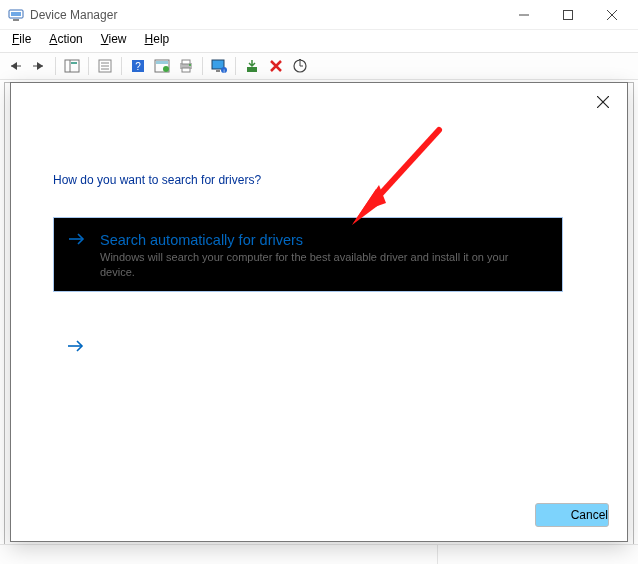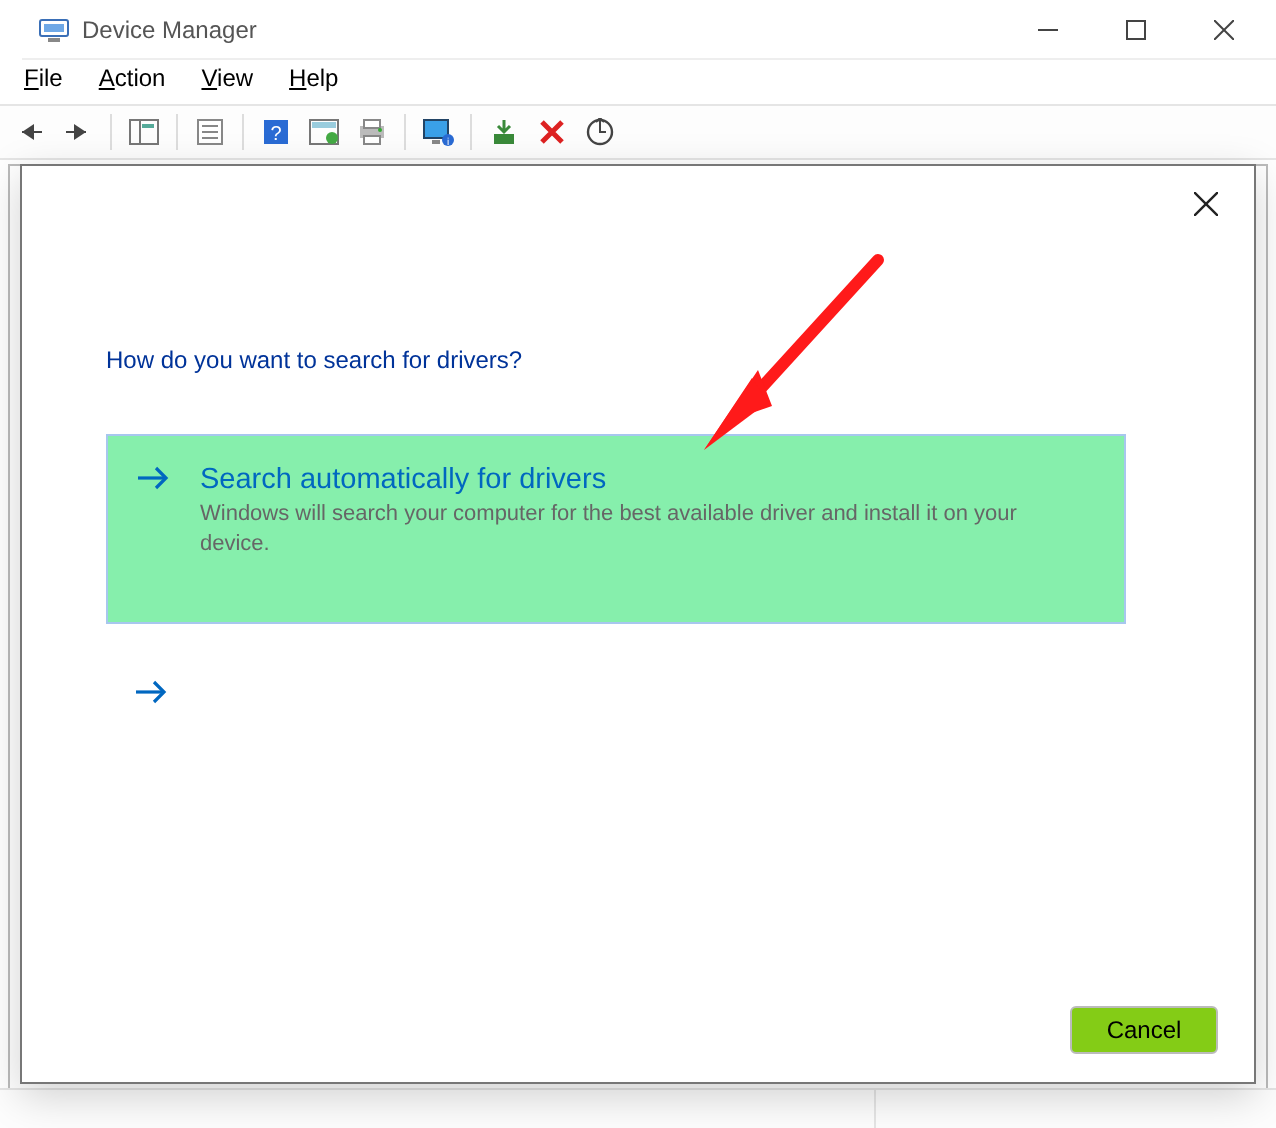--- a/index.html
+++ b/index.html
@@ -14,21 +14,20 @@
     overflow: hidden;
     position: relative;
   }
   
   .titlebar {
     height: 30px;
     display: flex;
     align-items: center;
     padding: 0 4px 0 8px;
     border-bottom: 1px solid #eee;
-    margin-left: 11px;
   }
   .titlebar .ico {
     width: 16px; height: 16px;
     display: inline-flex; align-items: center; justify-content: center;
     margin-right: 6px;
   }
   .titlebar .title { flex: 1; color: #555; font-size: 12px; }
   .winctrl { display: flex; }
   .winctrl .btn {
     width: 44px; height: 28px;
@@ -114,22 +113,22 @@
   }
   .option {
     position: absolute;
     left: 42px;
     width: 510px;
     padding: 14px 16px 14px 46px;
   }
   .option1 {
     top: 134px;
     border: 1px solid #a7c7ee;
-    background: #86efac;
-    height: 95px;
+    background: #000000;
+    height: 75px;
   }
   .option2 {
     top: 242px;
     height: 58px;
   }
   .option .arrow {
     position: absolute;
     left: 14px; top: 14px;
     color: #0067c0;
     font-size: 16px;
@@ -142,23 +141,23 @@
   .option .opt-desc {
     color: #666;
     font-size: 11px;
     line-height: 1.35;
   }
   .cancel-btn {
     position: absolute;
     right: 18px; bottom: 14px;
     width: 74px; height: 24px;
     border: 1px solid #bbb;
-    background: #84cc16;
+    background: #7dd3fc;
     border-radius: 3px;
-    display:flex; align-items:center; justify-content:center;
+    display:flex; align-items:center; justify-content:flex-end;
     font-size: 12px;
   }
   
   .annotation {
     position: absolute;
     left: 336px; top: 125px;
     width: 120px; height: 120px;
     pointer-events: none;
   }
   

